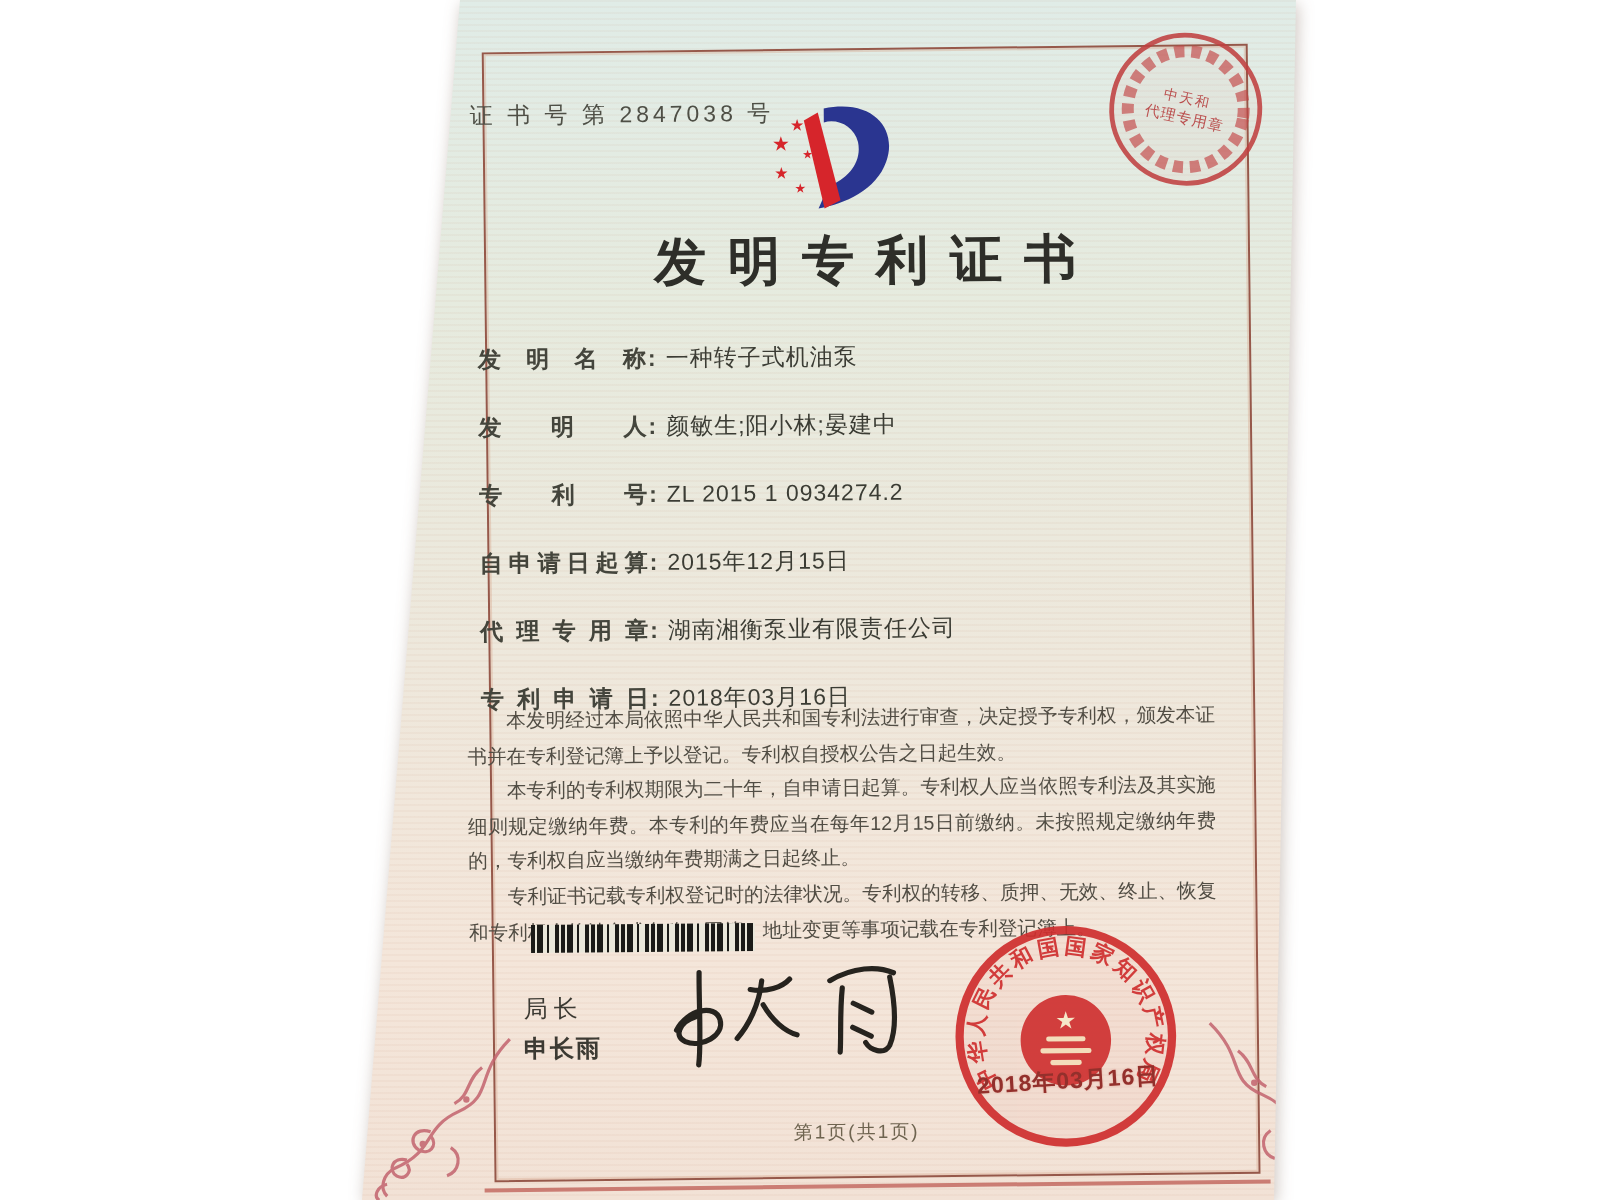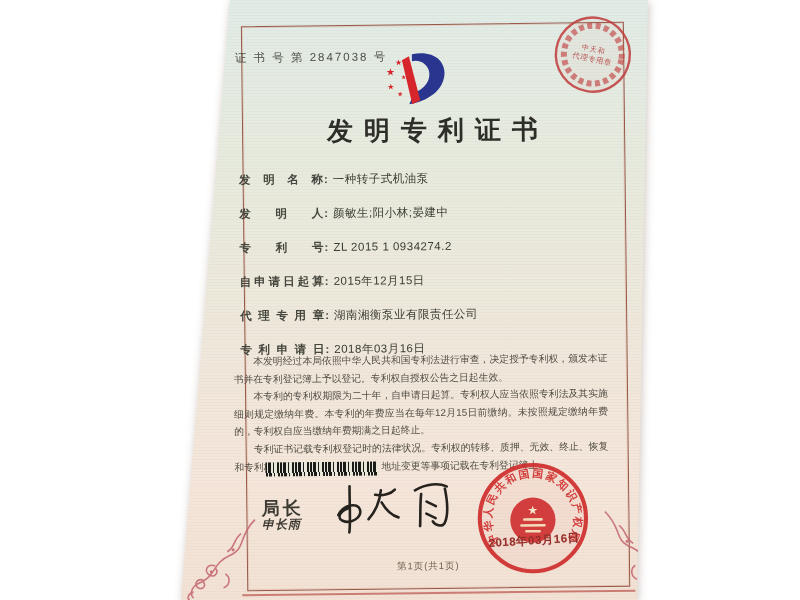--- a/index.html
+++ b/index.html
@@ -38,22 +38,22 @@
   .frow{display:flex;align-items:baseline;margin-bottom:19px;font-size:11.5px;color:#3f4038;}
   .flabel{width:84px;display:inline-block;text-align:justify;text-align-last:justify;font-weight:600;color:#44453c;flex:0 0 84px;}
   .fcolon{margin:0 5px 0 1px;font-weight:600;color:#44453c;}
   .fvalue{color:#3b3c34;letter-spacing:.5px;}
   .bodytext{position:absolute;left:197px;top:351px;width:374px;color:#514d44;font-size:9.8px;line-height:17.6px;text-align:justify;}
   .bodytext p{margin:0;text-indent:2em;}
   .barcode{
     position:absolute;left:228px;top:461px;width:112px;height:14px;
     background:repeating-linear-gradient(90deg,#1b1b18 0 2px,#e9e7da 2px 3px,#1b1b18 3px 6px,#e9e7da 6px 8px,#1b1b18 8px 9px,#e9e7da 9px 12px,#1b1b18 12px 14px,#e9e7da 14px 15px);
   }
-  .sig-title{position:absolute;left:224px;top:495px;font-size:18px;font-weight:700;color:#3c3a33;letter-spacing:3px;}
-  .sig-name{position:absolute;left:224px;top:515px;font-size:12px;font-weight:600;color:#3c3a33;letter-spacing:1px;font-style:italic;}
+  .sig-title{position:absolute;left:224px;top:495px;font-size:12px;font-weight:400;color:#3c3a33;letter-spacing:3px;}
+  .sig-name{position:absolute;left:224px;top:515px;font-size:12px;font-weight:600;color:#3c3a33;letter-spacing:1px;}
   .sig-hand{position:absolute;left:286px;top:477px;width:150px;height:56px;transform:rotate(-3deg);}
   .seal{position:absolute;left:436px;top:460px;width:118px;height:118px;opacity:.92;}
   .seal-date{
     position:absolute;left:437px;top:534px;width:118px;text-align:center;
     font-size:11.5px;font-weight:700;color:#93302c;letter-spacing:.5px;transform:rotate(-3deg);
     text-shadow:0 0 1px rgba(200,60,50,.35);
   }
   .footer-page{position:absolute;left:300px;top:560px;width:180px;text-align:center;font-size:9.5px;color:#6e6450;letter-spacing:1px;}
   .stamp{position:absolute;left:519px;top:16px;width:80px;height:80px;transform:rotate(10deg);opacity:.88;}
   .stamp .ringsvg{position:absolute;inset:0;}

